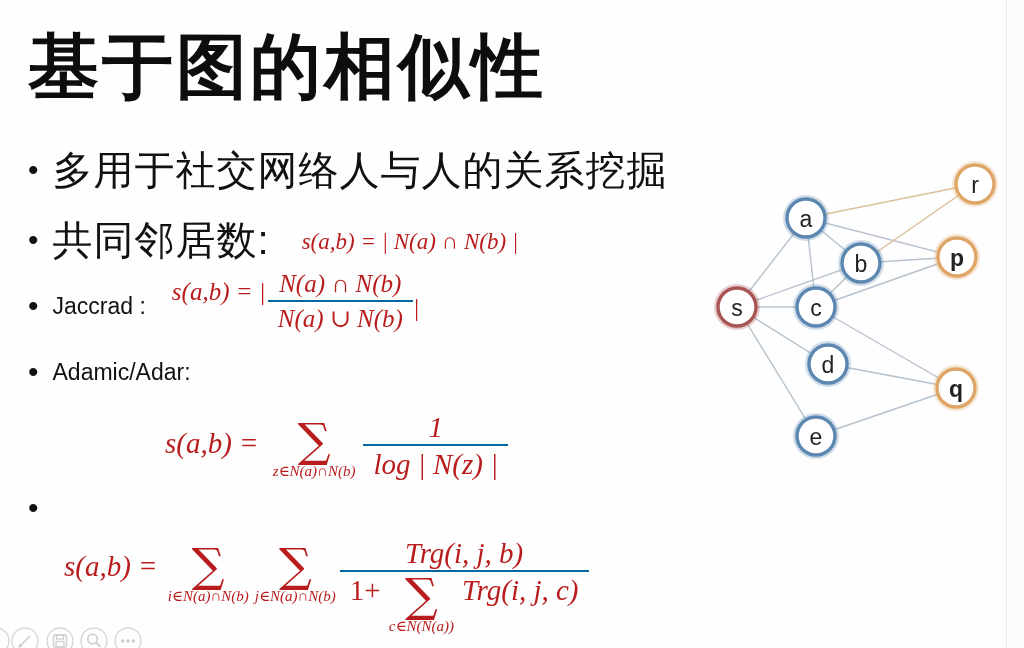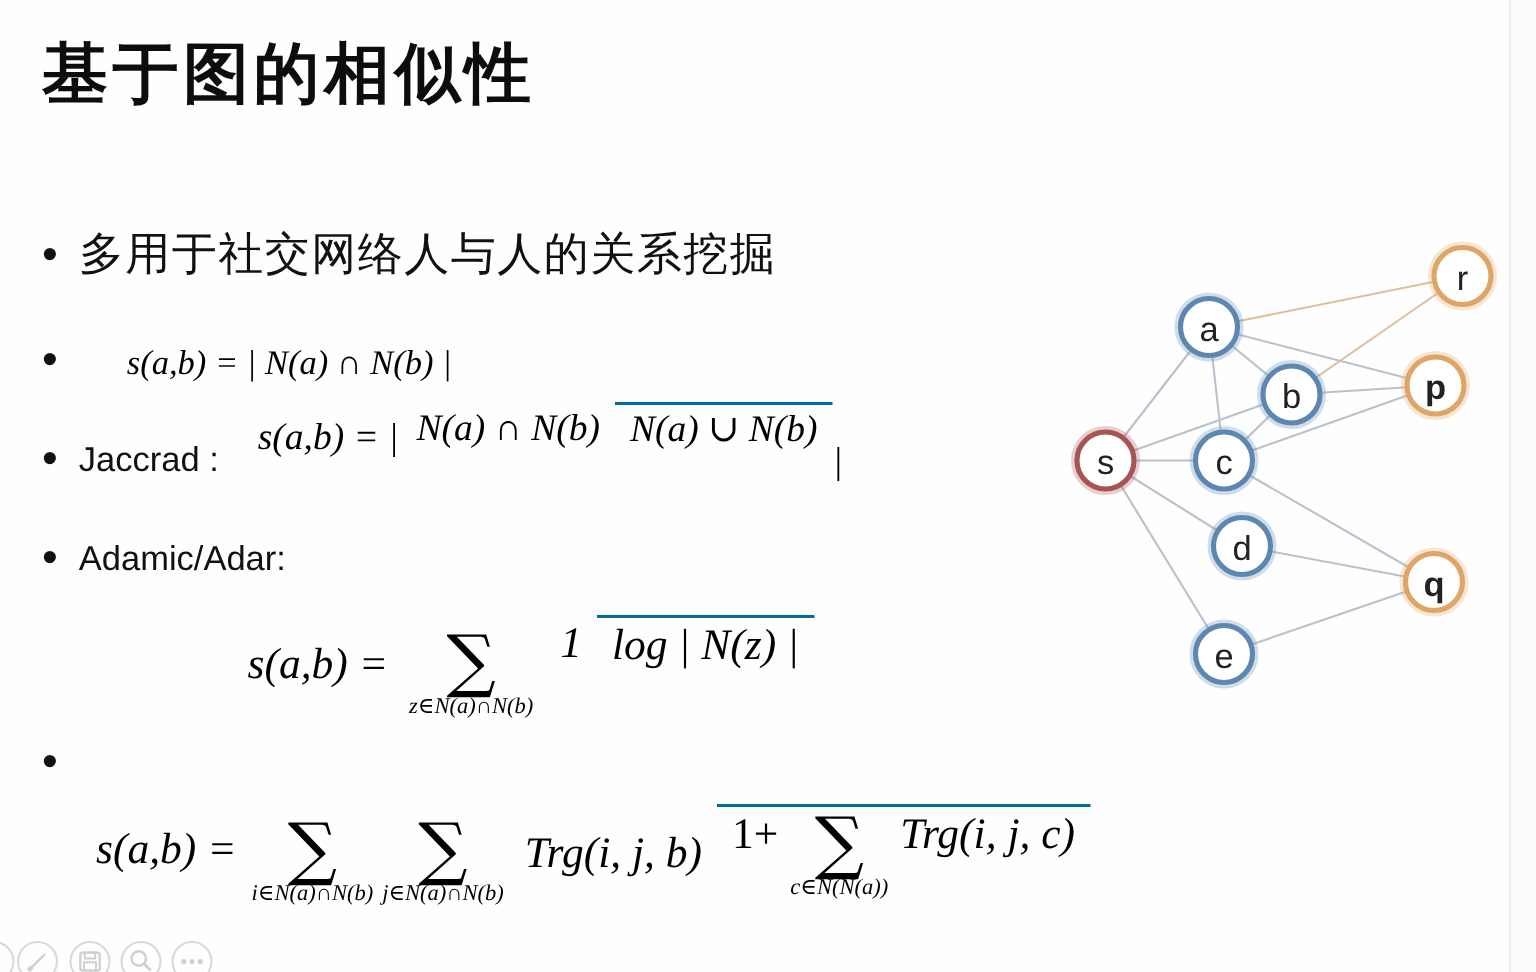--- a/index.html
+++ b/index.html
@@ -3,35 +3,35 @@
 <meta charset="utf-8">
 <style>
   html,body{margin:0;padding:0;}
   body{
     width:1024px;height:648px;position:relative;overflow:hidden;
     background:#fefefe;color:#161616;
     font-family:"Liberation Sans","DejaVu Sans",sans-serif;
   }
   .abs{position:absolute;}
   .title{
-    left:28px;top:20px;font-size:44px;font-weight:700;letter-spacing:3px;color:#0d0d0d;
+    left:28px;top:20px;font-size:71px;font-weight:700;letter-spacing:3px;color:#0d0d0d;
   }
   .row{position:absolute;display:flex;align-items:flex-start;white-space:nowrap;}
   .dot{font-size:30px;line-height:36px;margin-right:14px;color:#111;}
-  .cjk{font-size:30px;line-height:36px;color:#111;letter-spacing:1px;}
+  .cjk{font-size:40px;line-height:36px;color:#111;letter-spacing:1px;}
   .lat{font-size:23px;line-height:36px;color:#111;}
   
-  .fm{font-family:"Liberation Serif","DejaVu Serif",serif;font-style:italic;color:#000000;}
+  .fm{font-family:"Liberation Serif","DejaVu Serif",serif;font-style:italic;color:#b91c1c;}
   .fm-sm{font-size:23px;line-height:30px;}
   .fm-md{font-size:25px;line-height:32px;}
   .fm-lg{font-size:29px;line-height:34px;}
   .sigma{font-style:normal;font-size:46px;line-height:44px;font-family:"DejaVu Serif","Liberation Serif",serif;}
   .limits{display:inline-flex;flex-direction:column;align-items:center;margin:0 4px;}
   .limits .sub{font-size:15px;line-height:18px;font-style:italic;}
-  .frac{display:inline-flex;flex-direction:row;align-items:center;justify-content:center;}
+  .frac{display:inline-flex;flex-direction:column;align-items:center;justify-content:center;}
   .frac .num{padding:0 10px;}
   .frac .den{border-top:2px solid #0369a1;padding:1px 10px 0 10px;display:flex;align-items:flex-start;justify-content:center;}
   .denrow{display:flex;align-items:flex-start;}
   .bar-ch{font-style:normal;}
   
   #graph{left:690px;top:150px;}
   
   .edge-seam{left:1006px;top:0;width:1px;height:648px;background:#ececec;}
   .edge-band{left:1007px;top:0;width:17px;height:648px;background:#fbfbfb;}
   
@@ -42,20 +42,21 @@
 
 <div class="abs title">基于图的相似性</div>
 
 <div class="row" style="left:28px;top:152px;">
   <span class="dot">•</span>
   <span class="cjk">多用于社交网络人与人的关系挖掘</span>
 </div>
 
 <div class="row" style="left:28px;top:222px;">
   <span class="dot">•</span>
+  <span class="cjk">共同邻居数:</span>
   <span class="fm fm-sm" style="margin-left:32px;margin-top:5px;">s(a,b) = | N(a) ∩ N(b) |</span>
 </div>
 
 <div class="row" style="left:28px;top:268px;">
   <span class="dot" style="margin-top:20px;">•</span>
   <span class="lat" style="margin-top:20px;">Jaccrad :</span>
   <span class="fm fm-md" style="margin-left:26px;margin-top:8px;">s(a,b) = |</span>
   <span class="frac fm fm-md" style="margin-left:2px;">
     <span class="num">N(a) ∩ N(b)</span>
     <span class="den">N(a) ∪ N(b)</span>

